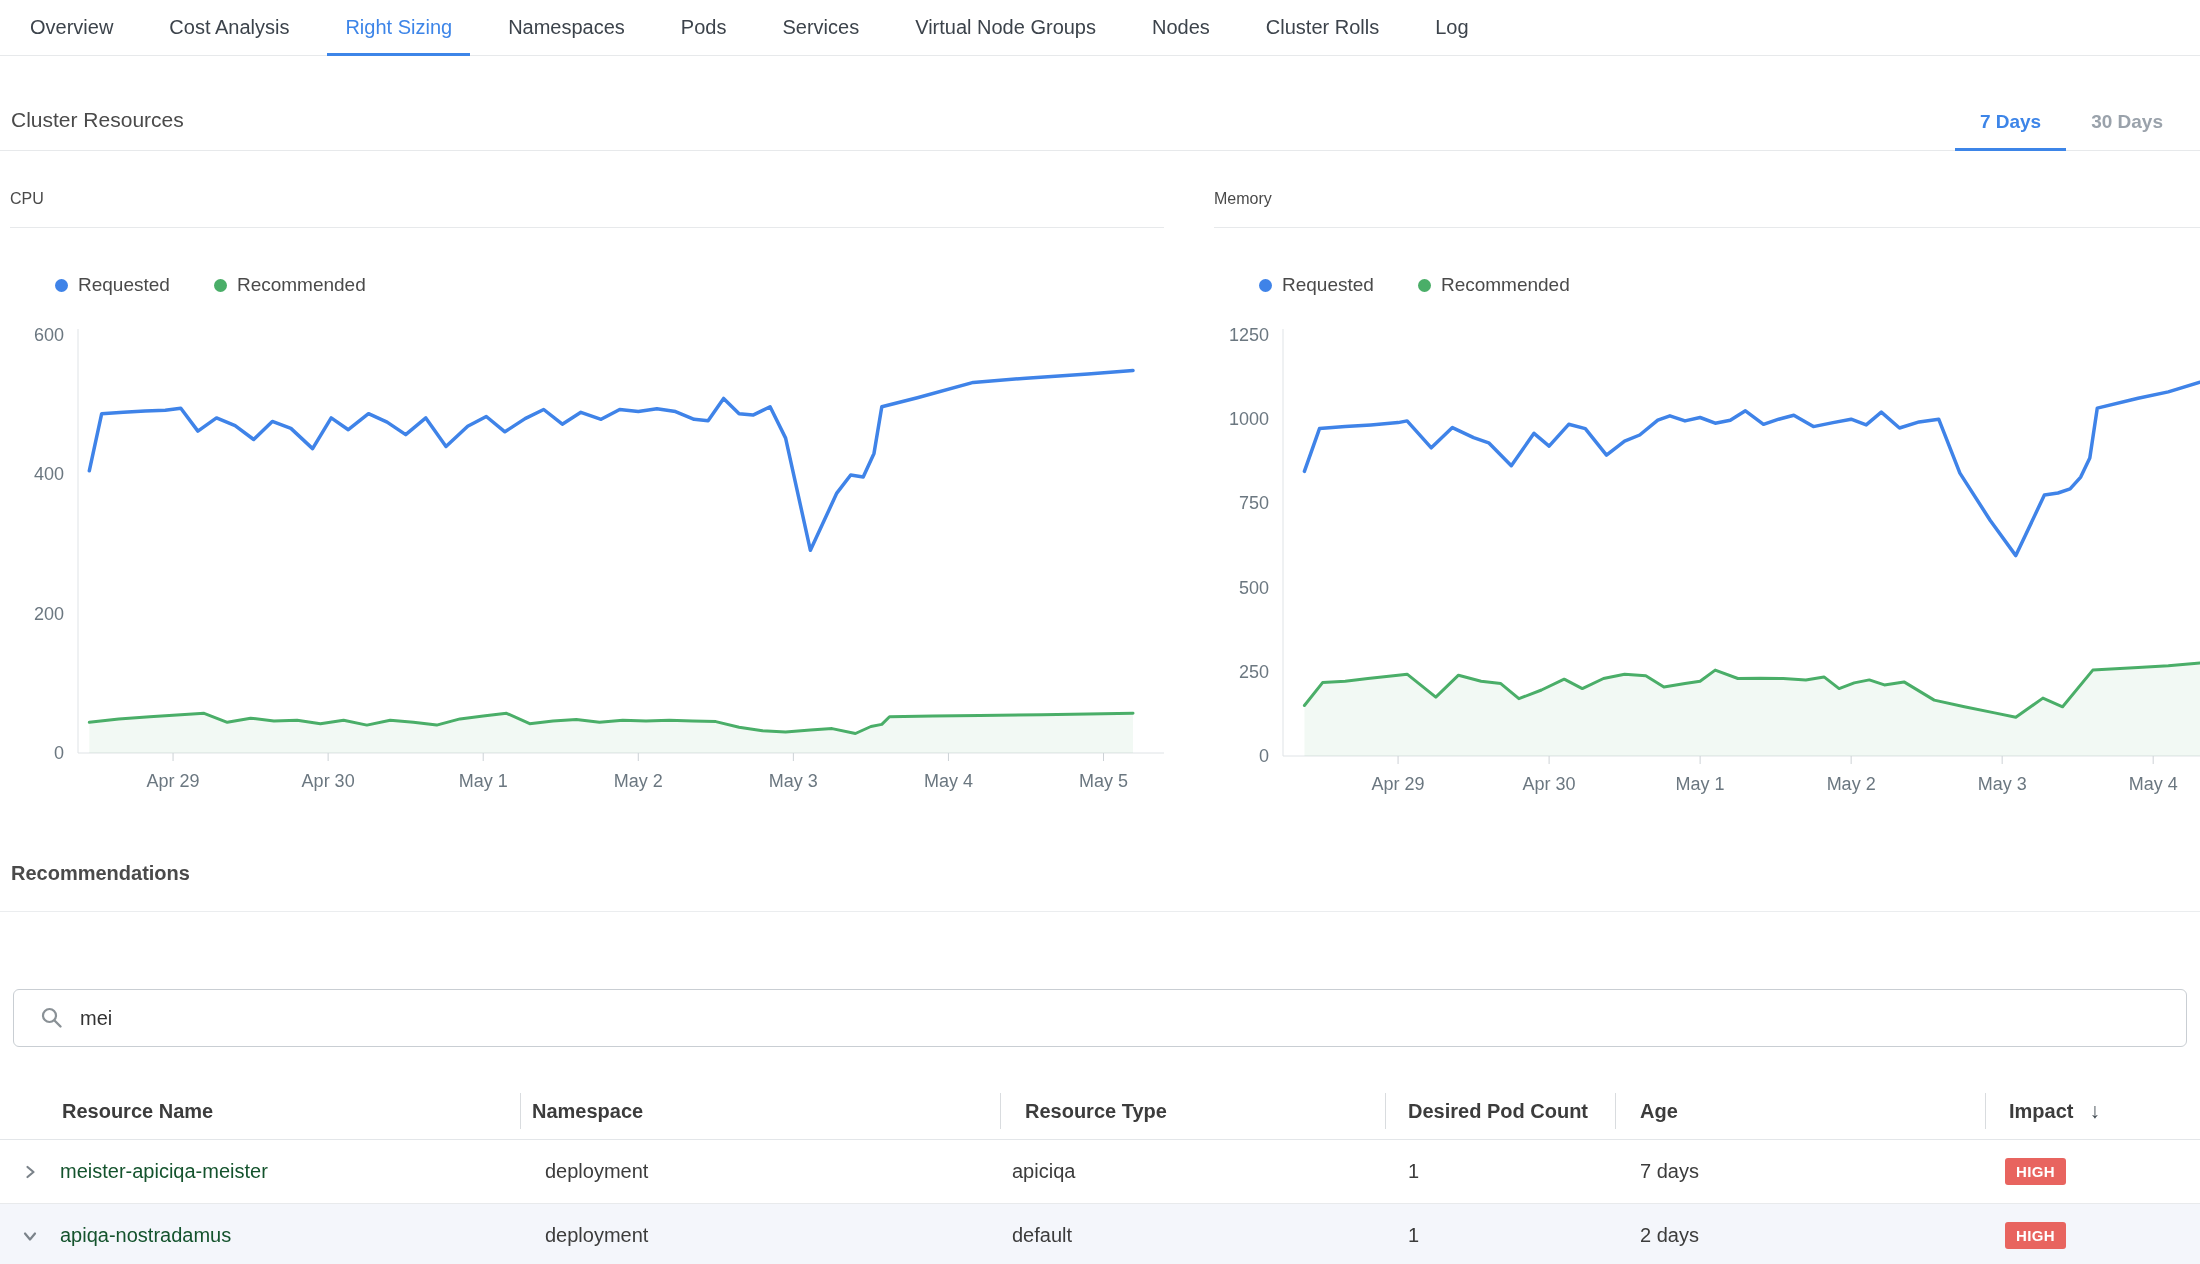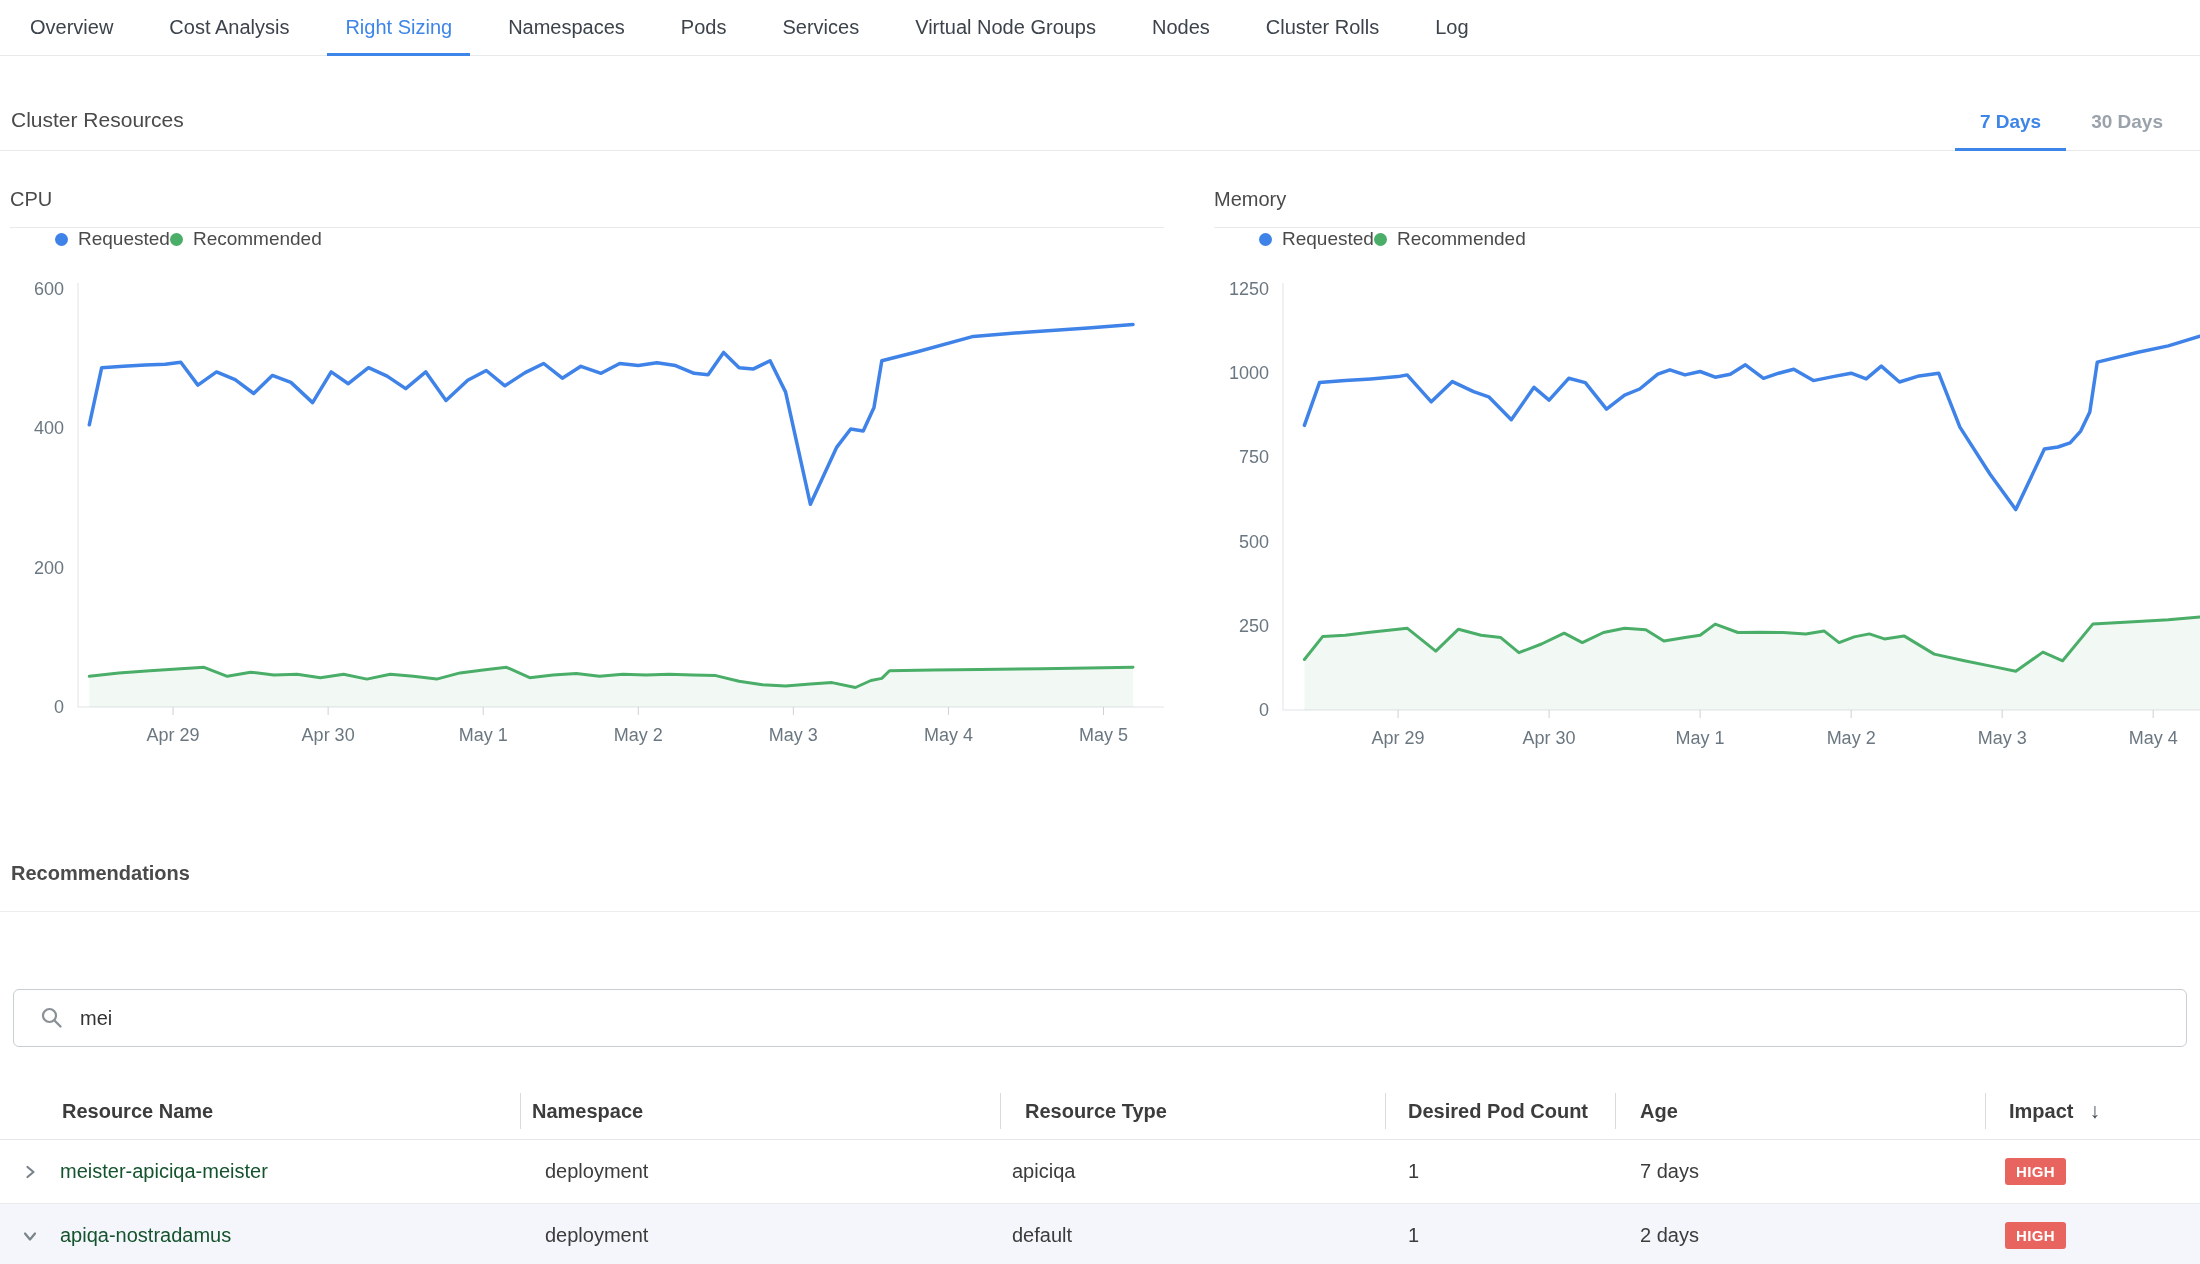--- a/index.html
+++ b/index.html
@@ -24,23 +24,23 @@
   .range { display:flex; align-items:center; padding:0 25px; font-size:19px; font-weight:bold;
     color:#9aa2ab; cursor:pointer; position:relative; }
   .range.active { color:#3d85e8; }
   .range.active::after { content:""; position:absolute; left:0; right:0; bottom:-1px;
     height:3px; background:#3d85e8; }
 
   
   .panel { position:absolute; top:185px; }
   #cpu-panel { left:10px; width:1154px; }
   #mem-panel { left:1214px; width:986px; }
-  .panel-title { font-size:20px; color:#4a4a4a; line-height:28px; padding-bottom:14px;
+  .panel-title { font-size:16px; color:#4a4a4a; line-height:28px; padding-bottom:14px;
     border-bottom:1px solid #e7e9eb; }
-  .legend { display:flex; margin-left:45px; align-items:center; height:22px; }
+  .legend { display:flex; gap:44px; margin-top:46px; margin-left:45px; align-items:center; height:22px; }
   .legend-item { display:flex; align-items:center; gap:10px; font-size:19px; color:#4a4a4a; }
   .dot { width:13px; height:13px; border-radius:50%; background:#999; }
   svg.chart { display:block; margin-top:24px; font-family:"Liberation Sans", sans-serif; }
 
   
   .rec-title { position:absolute; top:862px; left:11px; font-size:20px; font-weight:600; color:#4a4a4a; }
   .rec-divider { position:absolute; top:911px; left:0; right:0; border-top:1px solid #ebedef; }
   .rec-desc { position:absolute; top:934px; left:11px; right:20px; font-size:20px;
     color:#555; line-height:30px; white-space:nowrap; }
   .learn-more { color:#3d85e8; text-decoration:underline; cursor:pointer; margin-left:6px; }

